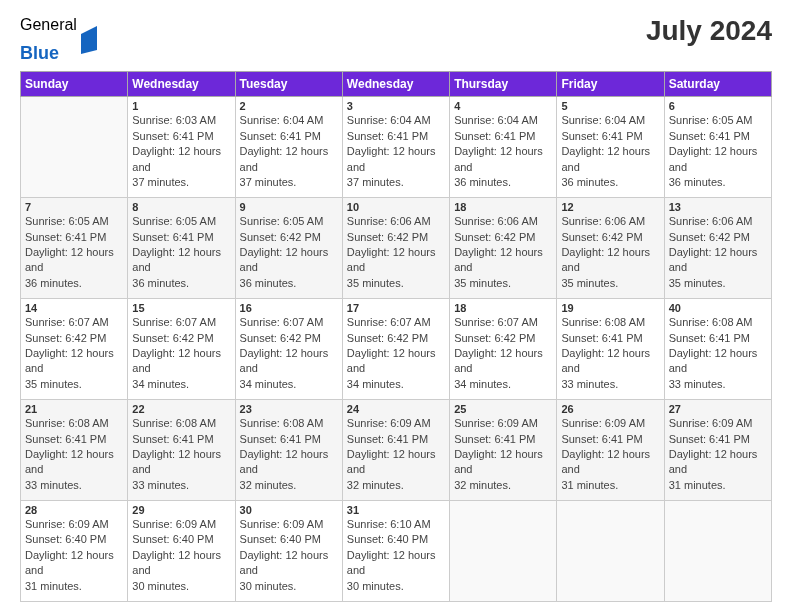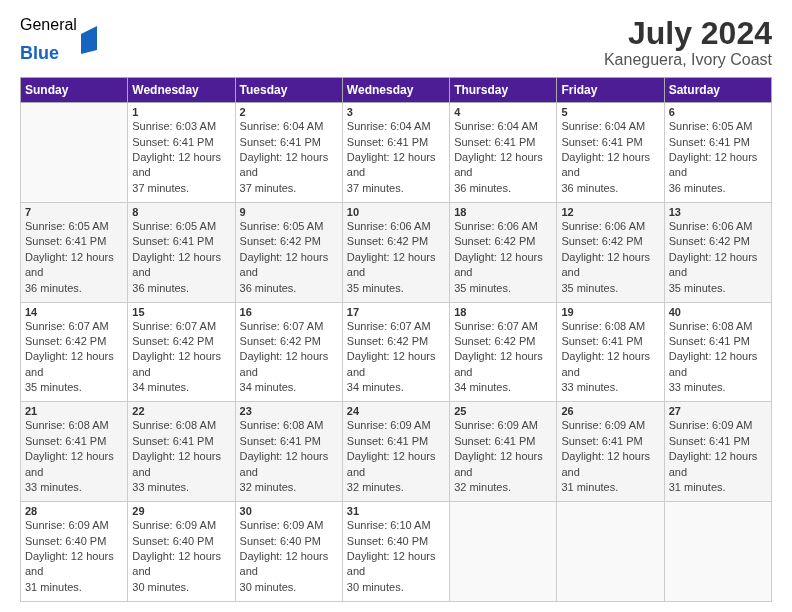--- a/index.html
+++ b/index.html
@@ -41,37 +41,37 @@
     }
     .logo-icon {
       width: 20px;
       height: 28px;
       margin-left: 2px;
     }
     .title-block {
       text-align: right;
     }
     .month-year {
-      font-size: 32px;
+      font-size: 28px;
       font-weight: bold;
       color: #333;
       line-height: 1.1;
     }
     .location {
       font-size: 16px;
       color: #555;
     }
     .calendar {
       flex: 1;
       border-collapse: collapse;
       width: 100%;
       table-layout: fixed;
     }
     .calendar th {
-      background-color: #4c1d95;
+      background-color: #6d28d9;
       color: #fff;
       font-size: 12px;
       font-weight: bold;
       padding: 5px 4px;
       text-align: left;
       border: 1px solid #aaa;
     }
     .calendar td {
       border: 1px solid #ccc;
       vertical-align: top;
@@ -111,21 +111,20 @@
       <div class="logo-text">
         <span>General</span>
         <span class="logo-blue">Blue</span>
       </div>
       <svg class="logo-icon" viewBox="0 0 20 28" xmlns="http://www.w3.org/2000/svg">
         <polygon points="2,8 18,0 18,24 2,28" fill="#1565C0"></polygon>
       </svg>
     </div>
     <div class="title-block">
       <div class="month-year">July 2024</div>
-      <div class="location">Kaneguera, Ivory Coast</div>
     </div>
   </div>
 
   <table class="calendar">
     <thead>
       <tr>
       <th>Sunday</th>
           <th>Wednesday</th>
           <th>Tuesday</th>
           <th>Wednesday</th>

